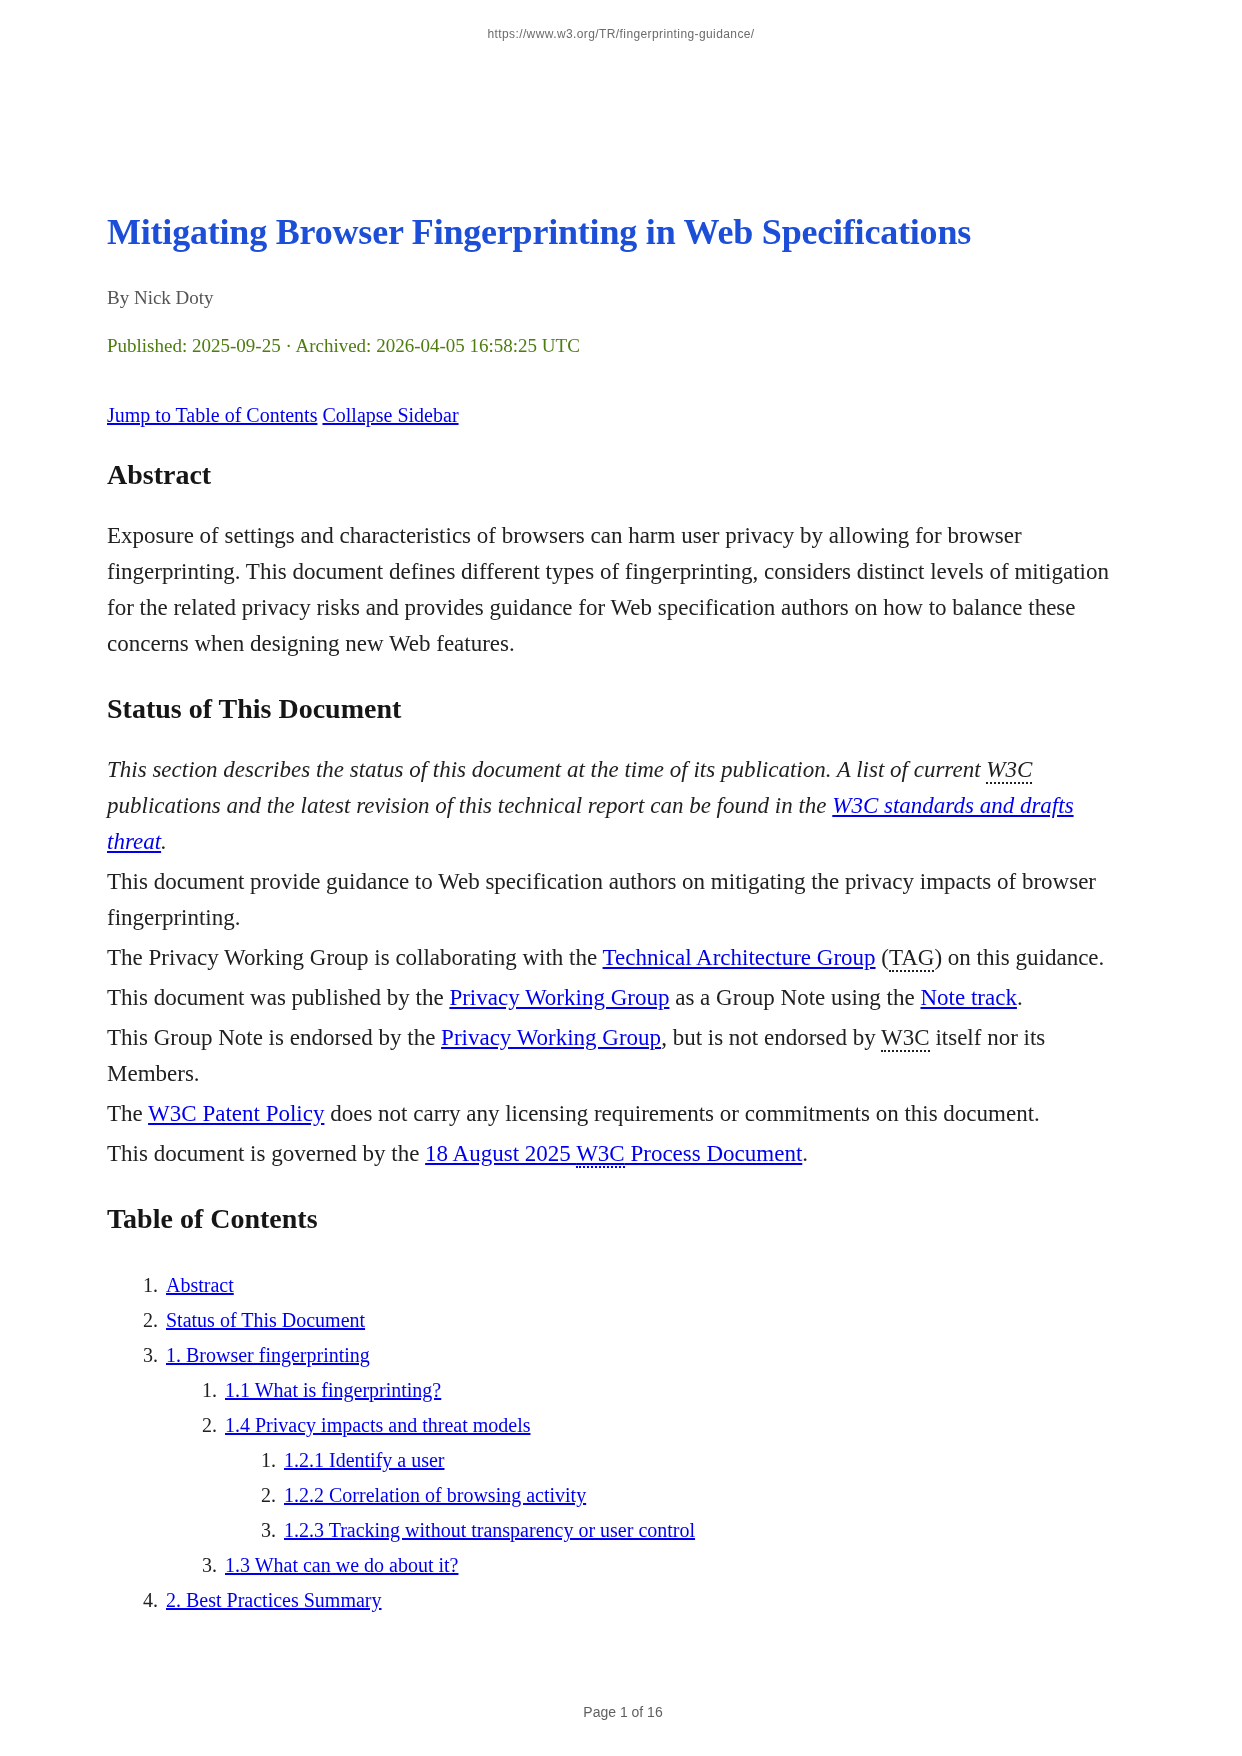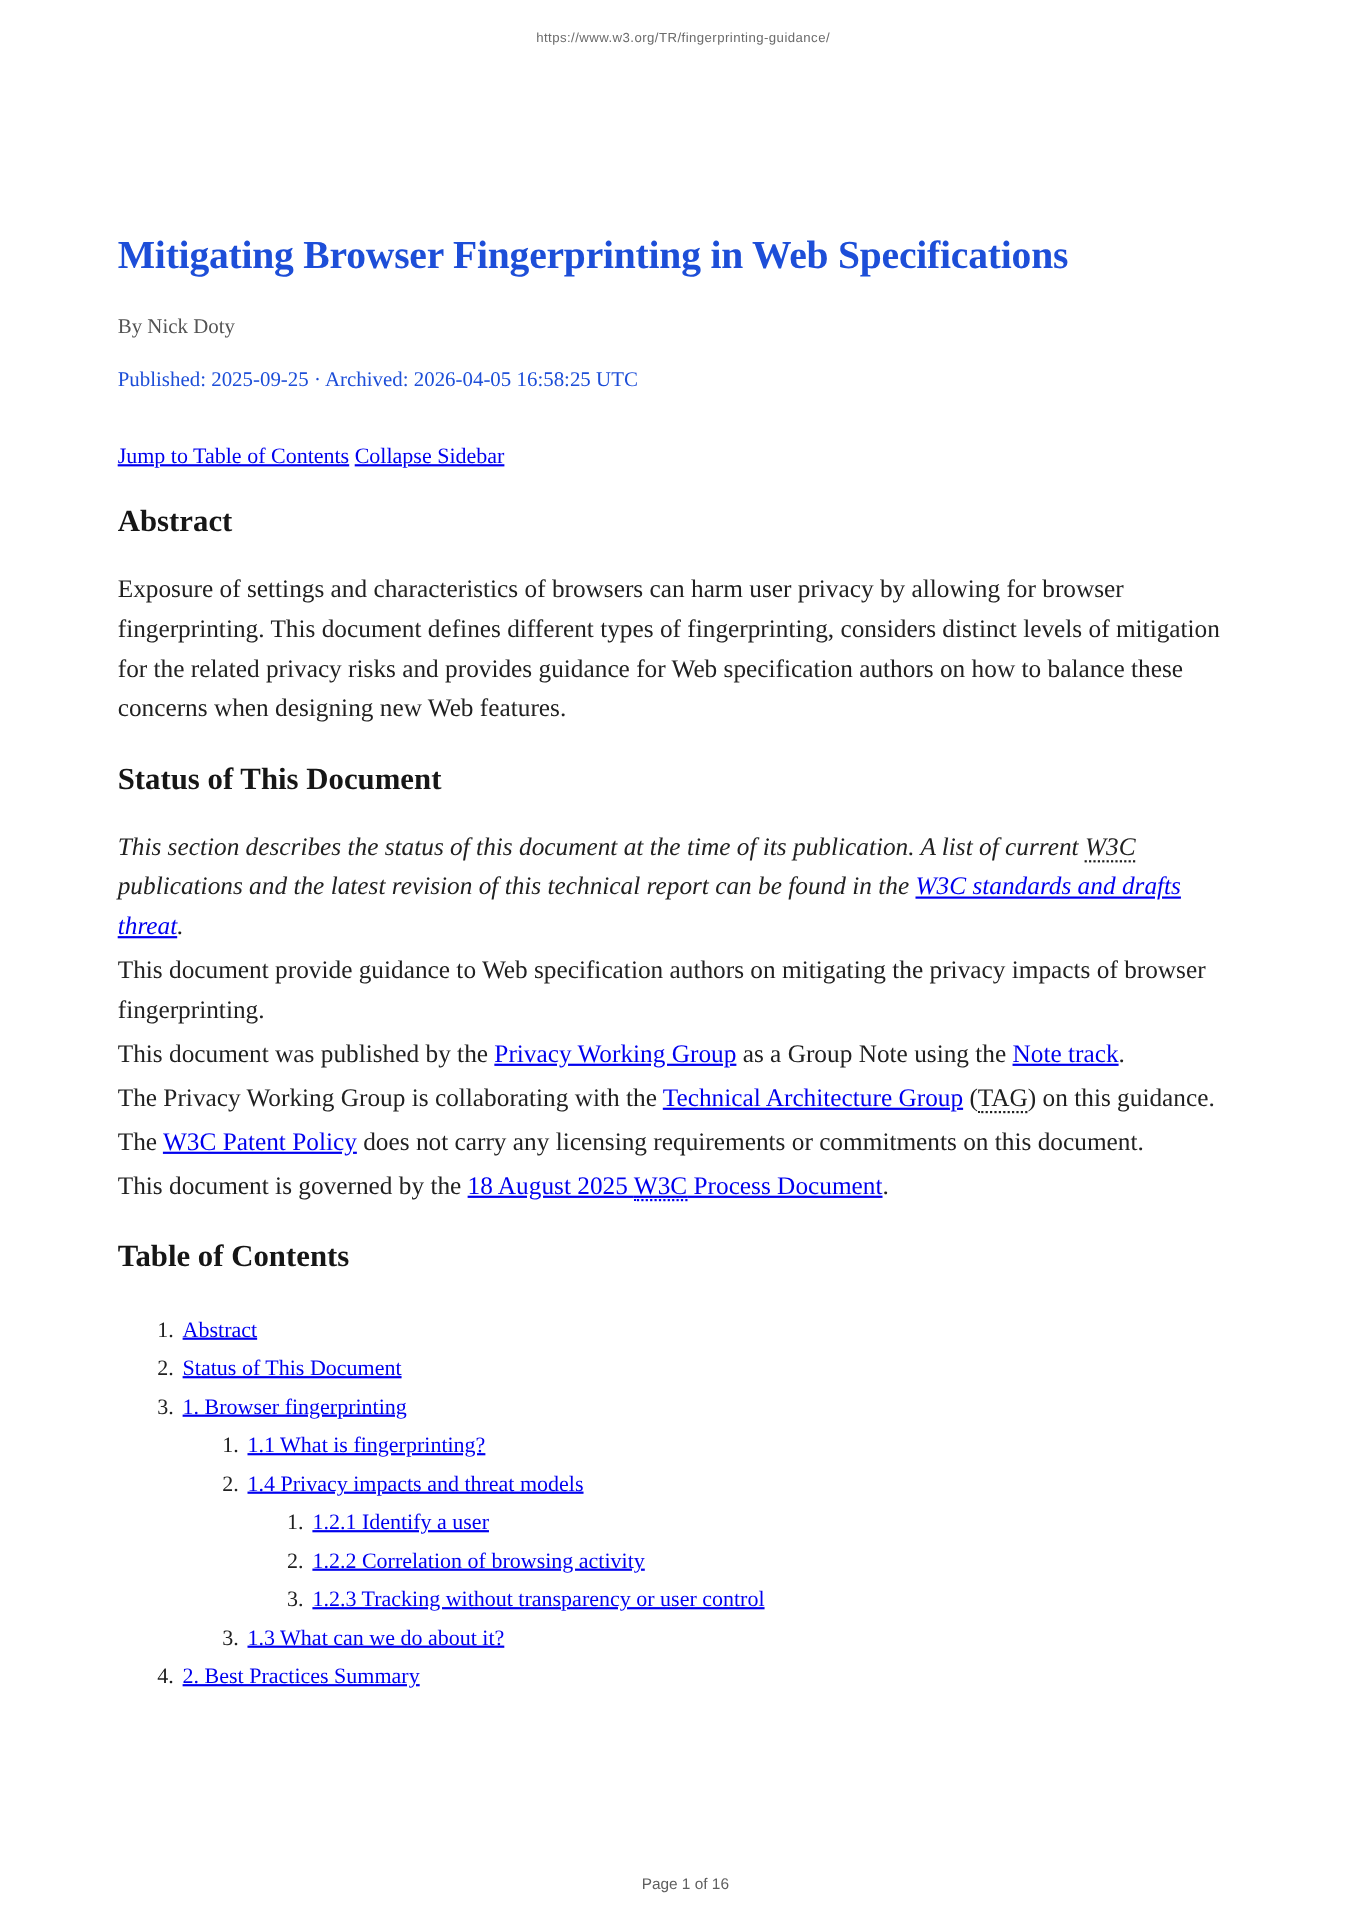--- a/index.html
+++ b/index.html
@@ -11,21 +11,21 @@
     position:absolute; top:27px; left:0; right:0; text-align:center;
     font-family:"Liberation Sans", sans-serif; font-size:12px;
     color:#6b6b6b; letter-spacing:0.4px;
   }
   .content { position:absolute; left:107px; width:1029px; top:210px; }
   h1 {
     margin:0; font-size:36px; line-height:44px; font-weight:bold; color:#1d4ed8;
     letter-spacing:-0.2px;
   }
   .byline { margin:32px 0 0; font-size:19px; line-height:24px; color:#545454; }
-  .meta   { margin:24px 0 0; font-size:19px; line-height:23px; color:#1d4ed8; }
+  .meta   { margin:24px 0 0; font-size:19px; line-height:23px; color:#4d7c0f; }
   .navlinks { margin:46px 0 0; font-size:20px; line-height:25px; }
   h2 { margin:30px 0 26px; font-size:28px; line-height:34px; font-weight:bold; color:#161616; }
   p  { margin:4px 0; font-size:23px; line-height:36px; }
   .em { font-style:italic; }
   .lnk { color:#0000ee; text-decoration:underline; cursor:pointer; }
   .abbr { border-bottom:2px dotted currentColor; padding-bottom:0px; }
   .toc {
     margin:32px 0 0; padding-left:56px; font-size:20px; line-height:35px; color:#212121;
   }
   .toc ol { margin:0; padding-left:56px; }
@@ -49,22 +49,23 @@
       <a href="#" class="lnk">Jump to Table of Contents</a>
       <a href="#" class="lnk">Collapse Sidebar</a>
     </p>
 
     <h2>Abstract</h2>
     <p>Exposure of settings and characteristics of browsers can harm user privacy by allowing for browser fingerprinting. This document defines different types of fingerprinting, considers distinct levels of mitigation for the related privacy risks and provides guidance for Web specification authors on how to balance these concerns when designing new Web features.</p>
 
     <h2>Status of This Document</h2>
     <p class="em">This section describes the status of this document at the time of its publication. A list of current <span class="abbr">W3C</span> publications and the latest revision of this technical report can be found in the <a href="#" class="lnk">W3C standards and drafts threat</a>.</p>
     <p>This document provide guidance to Web specification authors on mitigating the privacy impacts of browser fingerprinting.</p>
+    <p>The Privacy Working Group is collaborating with the <a href="#" class="lnk">Technical Architecture Group</a> (<span class="abbr">TAG</span>) on this guidance.</p>
     <p>This document was published by the <a href="#" class="lnk">Privacy Working Group</a> as a Group Note using the <a href="#" class="lnk">Note track</a>.</p>
-    <p>The Privacy Working Group is collaborating with the <a href="#" class="lnk">Technical Architecture Group</a> (<span class="abbr">TAG</span>) on this guidance.</p>
+    <p>This Group Note is endorsed by the <a href="#" class="lnk">Privacy Working Group</a>, but is not endorsed by <span class="abbr">W3C</span> itself nor its Members.</p>
     <p>The <a href="#" class="lnk">W3C Patent Policy</a> does not carry any licensing requirements or commitments on this document.</p>
     <p>This document is governed by the <a href="#" class="lnk">18 August 2025 <span class="abbr">W3C</span> Process Document</a>.</p>
 
     <h2>Table of Contents</h2>
     <ol id="toc" class="toc">
         <li><a href="#" class="lnk">Abstract</a></li>
         <li><a href="#" class="lnk">Status of This Document</a></li>
         <li><a href="#" class="lnk">1. Browser fingerprinting</a><ol>
             <li><a href="#" class="lnk">1.1 What is fingerprinting?</a></li>
             <li><a href="#" class="lnk">1.4 Privacy impacts and threat models</a><ol>

